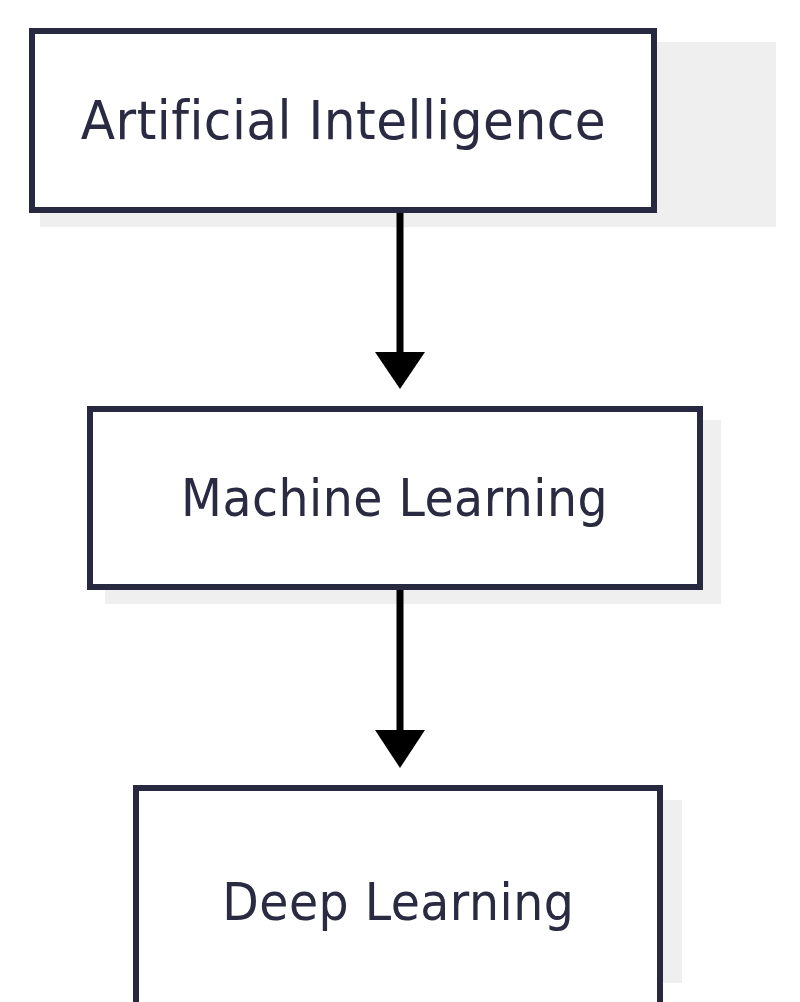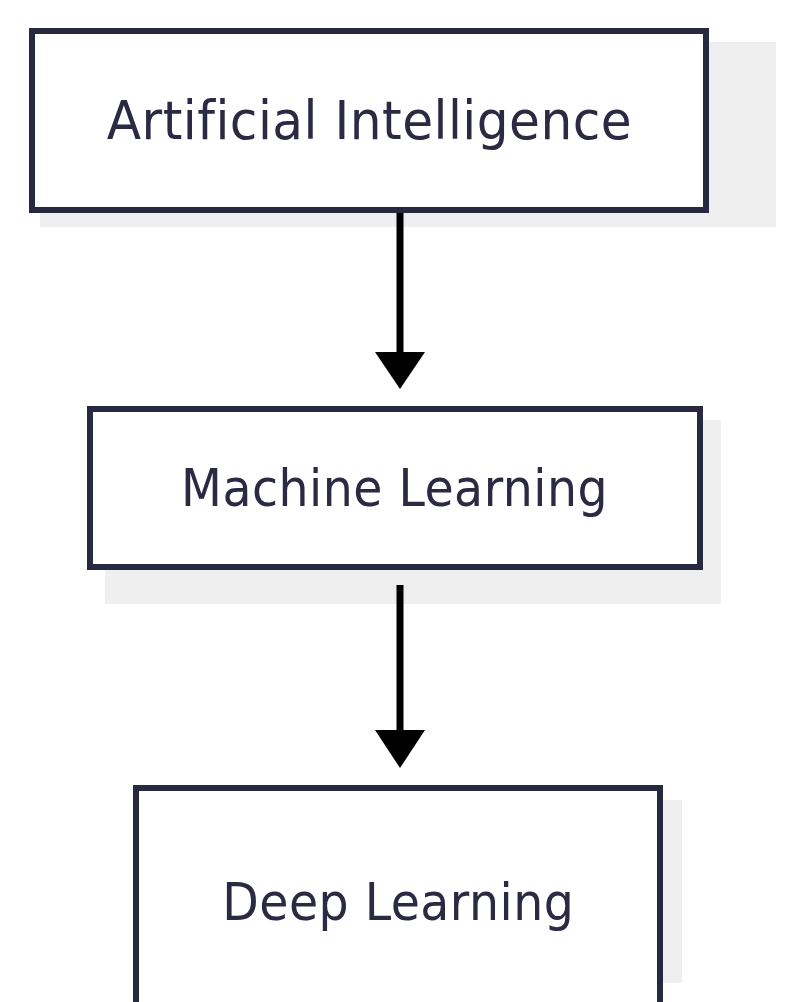--- a/index.html
+++ b/index.html
@@ -53,25 +53,25 @@
     color: #2a2a42;
     font-family: "DejaVu Sans", "Liberation Sans", sans-serif;
     font-weight: 400;
     white-space: nowrap;
     letter-spacing: 0.5px;
     transform: scaleX(0.93);
     transform-origin: center;
   }
 
   
-  #node-ai        { left: 29px;  top: 28px;  width: 680px; height: 185px; }
+  #node-ai        { left: 29px;  top: 28px;  width: 628px; height: 185px; }
   #node-ai-shadow { left: 40px;  top: 42px;  width: 736px; height: 185px; }
   #node-ai .node-label { font-size: 54px; }
 
-  #node-ml        { left: 87px;  top: 406px; width: 616px; height: 164px; }
+  #node-ml        { left: 87px;  top: 406px; width: 616px; height: 184px; }
   #node-ml-shadow { left: 105px; top: 420px; width: 616px; height: 184px; }
   #node-ml .node-label { font-size: 51px; }
 
   #node-dl        { left: 133px; top: 785px; width: 530px; height: 235px; }
   #node-dl-shadow { left: 152px; top: 800px; width: 530px; height: 183px; }
   #node-dl .node-label { font-size: 51px; }
 
   
   .edge {
     position: absolute;

